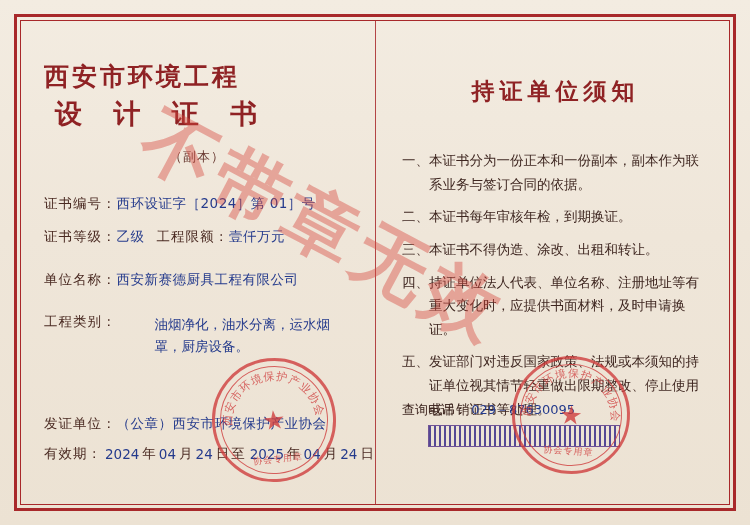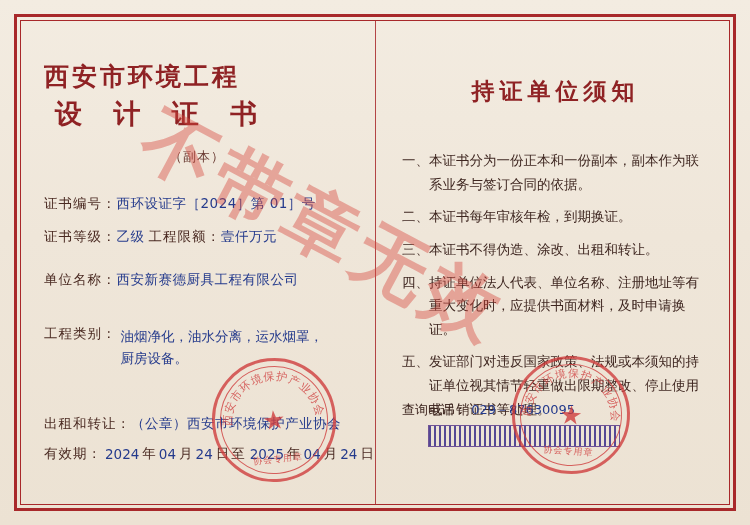--- a/index.html
+++ b/index.html
@@ -76,21 +76,21 @@
     color:#243a8c;
     margin-left:0;
     letter-spacing:.5px;
   }
   .row-2col{
     margin-top:14px;
     font-size:13.5px;
     color:#4a2a22;
     display:flex;
     align-items:flex-start;
-    gap:4px;
+    gap:12px;
     flex-wrap:wrap;
   }
   .pair{display:flex;align-items:flex-start;}
   .multiline{display:flex;align-items:flex-start;margin-top:14px;font-size:13.5px;}
   .multiline .vals{margin-left:4px;color:#243a8c;line-height:1.7;}
   .issuer{
     position:absolute;left:24px;right:24px;bottom:72px;
     font-size:13.5px;color:#4a2a22;display:flex;align-items:center;
   }
   .valid{
@@ -210,27 +210,27 @@
         <span class="flabel">工程限额：</span>
         <span class="fvalue">壹仟万元</span>
       </span>
     </div>
 
     <div class="field" style="margin-top:22px;">
       <span class="flabel">单位名称：</span>
       <span class="fvalue">西安新赛德厨具工程有限公司</span>
     </div>
 
-    <div class="multiline" style="margin-top:34px;">
+    <div class="multiline" style="margin-top:22px;gap:34px;">
       <span class="flabel">工程类别：</span>
       <span class="vals" style="max-width:210px;">油烟净化，油水分离，运水烟罩，厨房设备。</span>
     </div>
 
     <div class="issuer">
-      <span class="flabel">出租和转让：</span>
+      <span class="flabel">发证单位：</span>
       <span class="fvalue">（公章）西安市环境保护产业协会</span>
     </div>
 
     <div class="valid">
       <span class="flabel">有效期：</span>
       <span class="d">2024</span>
       <span>年</span>
       <span class="d">04</span>
       <span>月</span>
       <span class="d">24</span>

